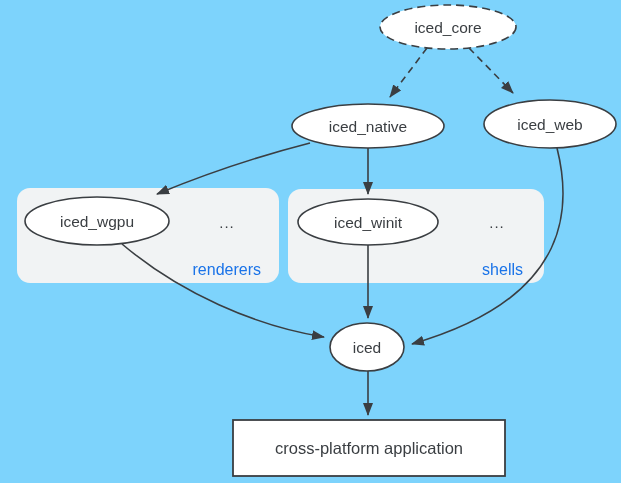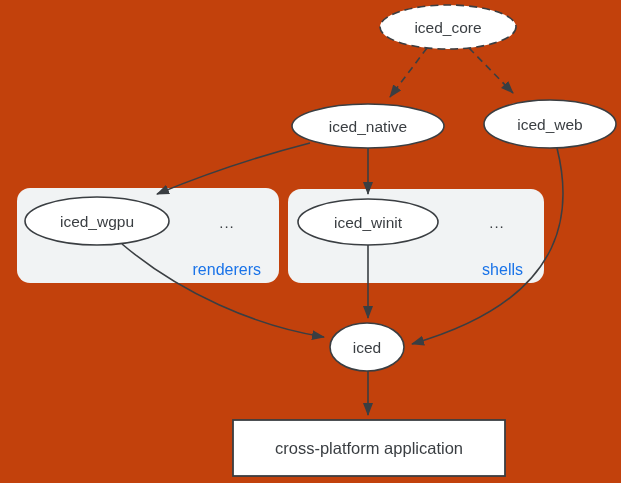--- a/index.html
+++ b/index.html
@@ -4,21 +4,21 @@
 <style>
   html, body {
     margin: 0;
     padding: 0;
     background: #ffffff;
   }
   .stage {
     position: relative;
     width: 621px;
     height: 483px;
-    background: #c2410c;
+    background: #7dd3fc;
     font-family: "Liberation Sans", sans-serif;
     overflow: hidden;
   }
   svg { display: block; }
   .node-ellipse {
     fill: #ffffff;
     stroke: #3a3e42;
     stroke-width: 1.6;
   }
   .node-ellipse.dashed {

